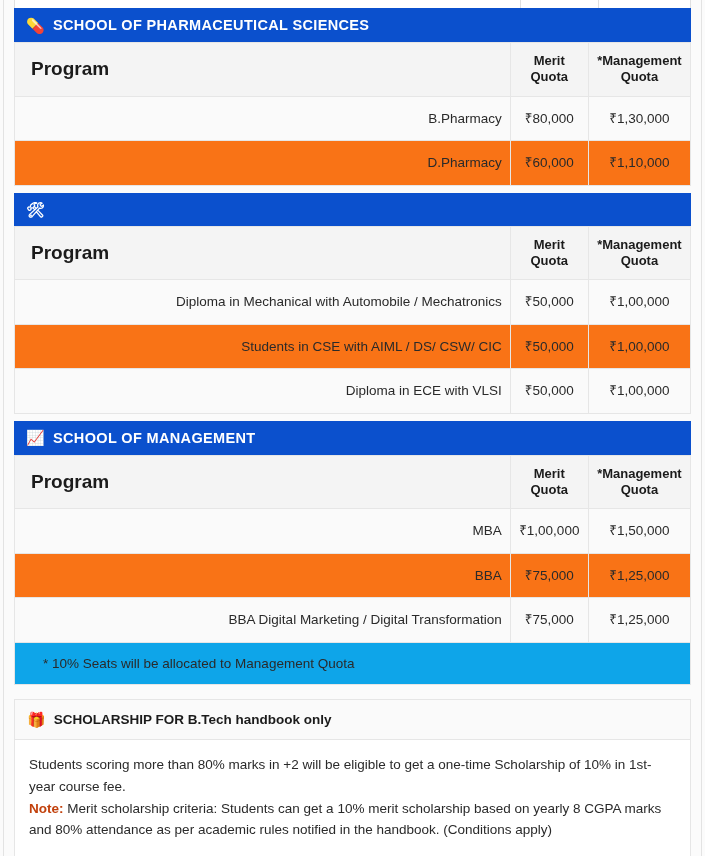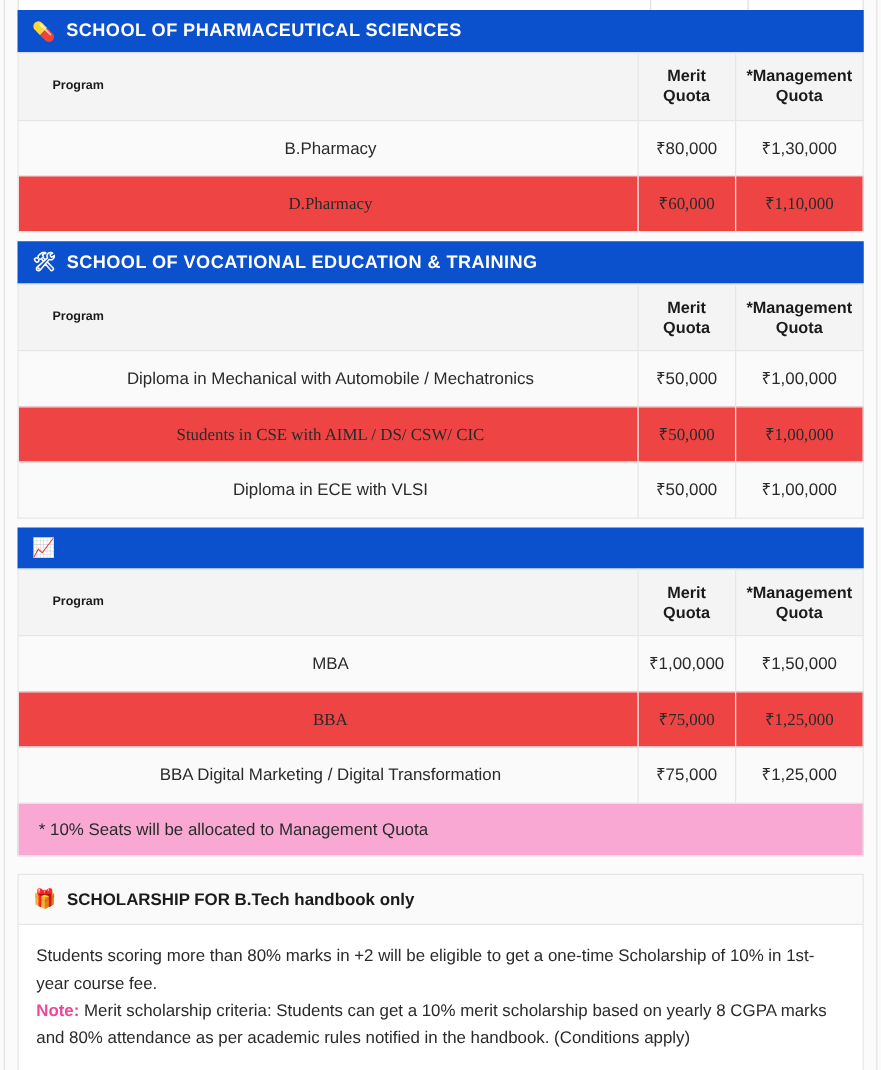--- a/index.html
+++ b/index.html
@@ -102,50 +102,50 @@
   table.fee thead th {
     background: #f4f4f4;
     font-weight: bold;
     color: #1b1b1b;
     font-size: 13px;
     padding: 10px 8px;
     line-height: 1.25;
   }
   table.fee thead th.prog {
     text-align: left;
-    padding-left: 27px;
+    padding-left: 16px;
     vertical-align: middle;
-    font-size: 10px;
+    font-size: 19px;
   }
   table.fee thead th.num {
     vertical-align: middle;
   }
   table.fee tbody td {
     padding: 13px 8px;
     color: #2a2a2a;
     line-height: 1.3;
   }
   table.fee tbody td.prog {
-    text-align: center;
+    text-align: right;
     padding-left: 12px;
   }
   table.fee tbody td.num {
     text-align: center;
     margin-top: 20px;
   }
   table.fee tbody tr.odd td  { background: #fafafa; }
-  table.fee tbody tr.even td { background: #ef4444; font-family: Liberation Serif, serif; }
+  table.fee tbody tr.even td { background: #f97316; }
 
   
   .footnote-row {
     margin: 0 10px;
-    background: #f9a8d4;
+    background: #0ea5e9;
     border: 1px solid #e6e6e6;
     border-top: none;
-    padding: 13px 16px;
+    padding: 13px 28px;
     font-size: 13.5px;
     color: #2a2a2a;
     box-sizing: border-box;
   }
 
   
   .gap-sm { height: 7px; }
   .gap-md { height: 14px; }
 
   
@@ -168,21 +168,21 @@
     margin: 0 10px;
     background: #ffffff;
     border: 1px solid #e6e6e6;
     border-top: none;
     padding: 14px 14px 16px 14px;
     font-size: 13.5px;
     line-height: 1.62;
     color: #2a2a2a;
     box-sizing: border-box;
   }
-  .scholarship-body .note-label { font-weight: bold; color: #ec4899; }
+  .scholarship-body .note-label { font-weight: bold; color: #c2410c; }
 </style>
 </head>
 <body>
 
 <div id="page">
 
   <div class="frame left"></div>
   <div class="frame right"></div>
 
   <div class="content">
@@ -227,21 +227,20 @@
           <td class="num">₹60,000</td>
           <td class="num">₹1,10,000</td>
         </tr>
       </tbody>
     </table>
 
     <div class="gap-sm"></div>
 
     <div class="section-bar">
       <span class="emoji">🛠</span>
-      <span>SCHOOL OF VOCATIONAL EDUCATION &amp; TRAINING</span>
     </div>
 
     <table class="fee">
       <colgroup>
           <col class="c-prog">
           <col class="c-merit">
           <col class="c-mgmt">
         </colgroup>
       <thead>
         <tr>
@@ -272,20 +271,21 @@
           <td class="num">₹50,000</td>
           <td class="num">₹1,00,000</td>
         </tr>
       </tbody>
     </table>
 
     <div class="gap-sm"></div>
 
     <div class="section-bar">
       <span class="emoji">📈</span>
+      <span>SCHOOL OF MANAGEMENT</span>
     </div>
 
     <table class="fee">
       <colgroup>
           <col class="c-prog">
           <col class="c-merit">
           <col class="c-mgmt">
         </colgroup>
       <thead>
         <tr>

